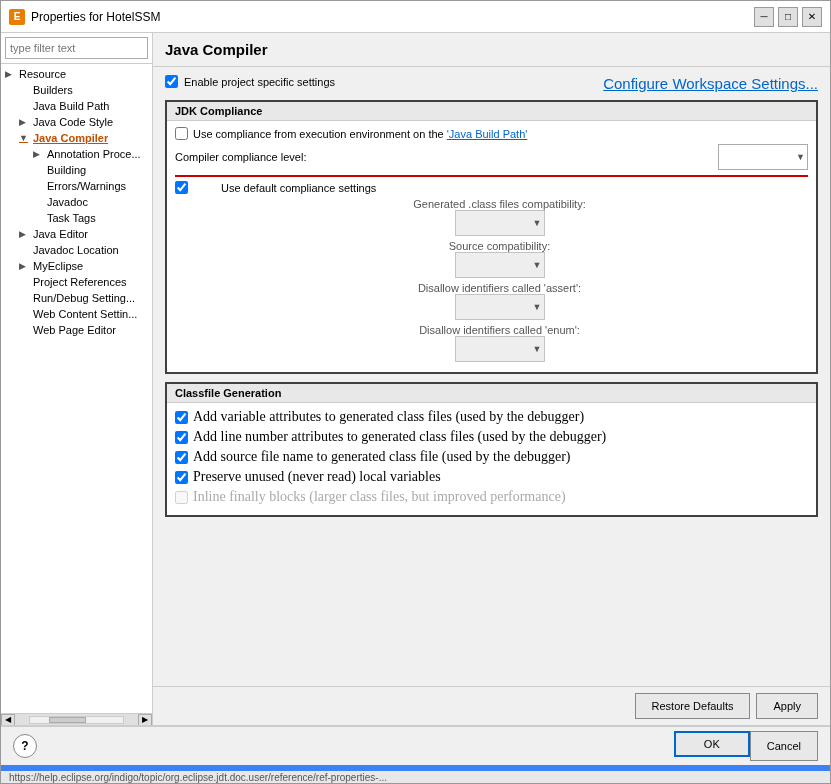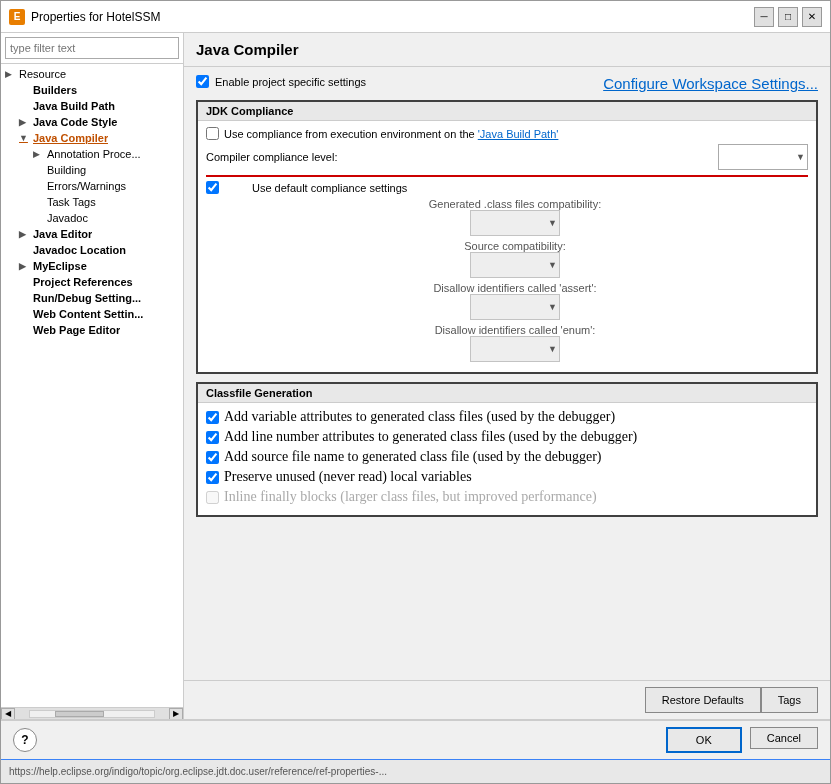--- a/index.html
+++ b/index.html
@@ -67,21 +67,21 @@
     }
     
     .content {
       display: flex;
       flex: 1;
       overflow: hidden;
     }
     
     
     .sidebar {
-      width: 183px;
+      width: 152px;
       background: #fff;
       border-right: 1px solid #ccc;
       display: flex;
       flex-direction: column;
       flex-shrink: 0;
     }
     
     .filter-input-wrap {
       padding: 4px;
       border-bottom: 1px solid #ccc;
@@ -126,21 +126,21 @@
       font-size: 9px;
       color: #555;
     }
     
     .tree-label {
       font-size: 11px;
       overflow: hidden;
       text-overflow: ellipsis;
     }
     
-    .tree-indent1 { padding-left: 18px; font-weight: bold; }
+    .tree-indent1 { padding-left: 18px; }
     .tree-indent2 { padding-left: 32px; }
     
     .sidebar-scroll-bar {
       height: 12px;
       border-top: 1px solid #ccc;
       background: #e0e0e0;
       display: flex;
       align-items: center;
     }
     
@@ -331,20 +331,21 @@
       flex-direction: column;
     }
     
     
     .bottom-bar {
       padding: 6px 12px;
       background: #f0f0f0;
       border-top: 1px solid #ccc;
       display: flex;
       justify-content: flex-end;
+      gap: 6px;
       flex-shrink: 0;
     }
     
     .btn {
       height: 26px;
       padding: 0 16px;
       font-size: 11px;
       border: 1px solid #888;
       background: #e8e8e8;
       cursor: pointer;
@@ -371,45 +372,45 @@
       cursor: pointer;
       display: flex;
       align-items: center;
       justify-content: center;
       font-size: 12px;
       font-weight: bold;
     }
     
     .dialog-btns {
       display: flex;
-      gap: 8px;
+      gap: 0;
     }
     
     .btn-ok {
       height: 26px;
       padding: 0 28px;
       font-size: 11px;
       border: 2px solid #0066cc;
       background: #e8e8e8;
       cursor: pointer;
     }
     
     .btn-cancel {
-      height: 22px;
+      height: 30px;
       padding: 0 16px;
       font-size: 11px;
       border: 1px solid #888;
       background: #e8e8e8;
       cursor: pointer;
     }
     
     .status-bar {
-      height: 24px;
+      height: 18px;
       background: #e8e8e8;
-      border-top: 1px solid #3b82f6;
+      border-top: 6px solid #3b82f6;
       padding: 0 8px;
       display: flex;
       align-items: center;
       font-size: 10px;
       color: #555;
     }
   </style>
 </head>
 <body>
 
@@ -470,26 +471,26 @@
           <span class="tree-label">Building</span>
         </div>
 
         <div class="tree-item tree-indent2">
           <span class="tree-arrow"></span>
           <span class="tree-label">Errors/Warnings</span>
         </div>
 
         <div class="tree-item tree-indent2">
           <span class="tree-arrow"></span>
+          <span class="tree-label">Javadoc</span>
+        </div>
+
+        <div class="tree-item tree-indent2">
+          <span class="tree-arrow"></span>
           <span class="tree-label">Task Tags</span>
-        </div>
-
-        <div class="tree-item tree-indent2">
-          <span class="tree-arrow"></span>
-          <span class="tree-label">Javadoc</span>
         </div>
 
         <div class="tree-item tree-indent1">
           <span class="tree-arrow">▶</span>
           <span class="tree-label">Java Editor</span>
         </div>
 
         <div class="tree-item tree-indent1">
           <span class="tree-arrow"></span>
           <span class="tree-label">Javadoc Location</span>
@@ -648,21 +649,21 @@
               <span class="check-label disabled">Inline finally blocks (larger class files, but improved performance)</span>
             </div>
 
           </div>
         </div>
 
       </div>
 
       <div class="bottom-bar">
         <button class="btn">Restore Defaults</button>
-        <button class="btn">Tags</button>
+        <button class="btn">Apply</button>
       </div>
 
     </div>
   </div>
 
   <div class="dialog-bottom">
     <button class="help-btn">?</button>
     <div class="dialog-btns">
       <button class="btn-ok">OK</button>
       <button class="btn-cancel">Cancel</button>

